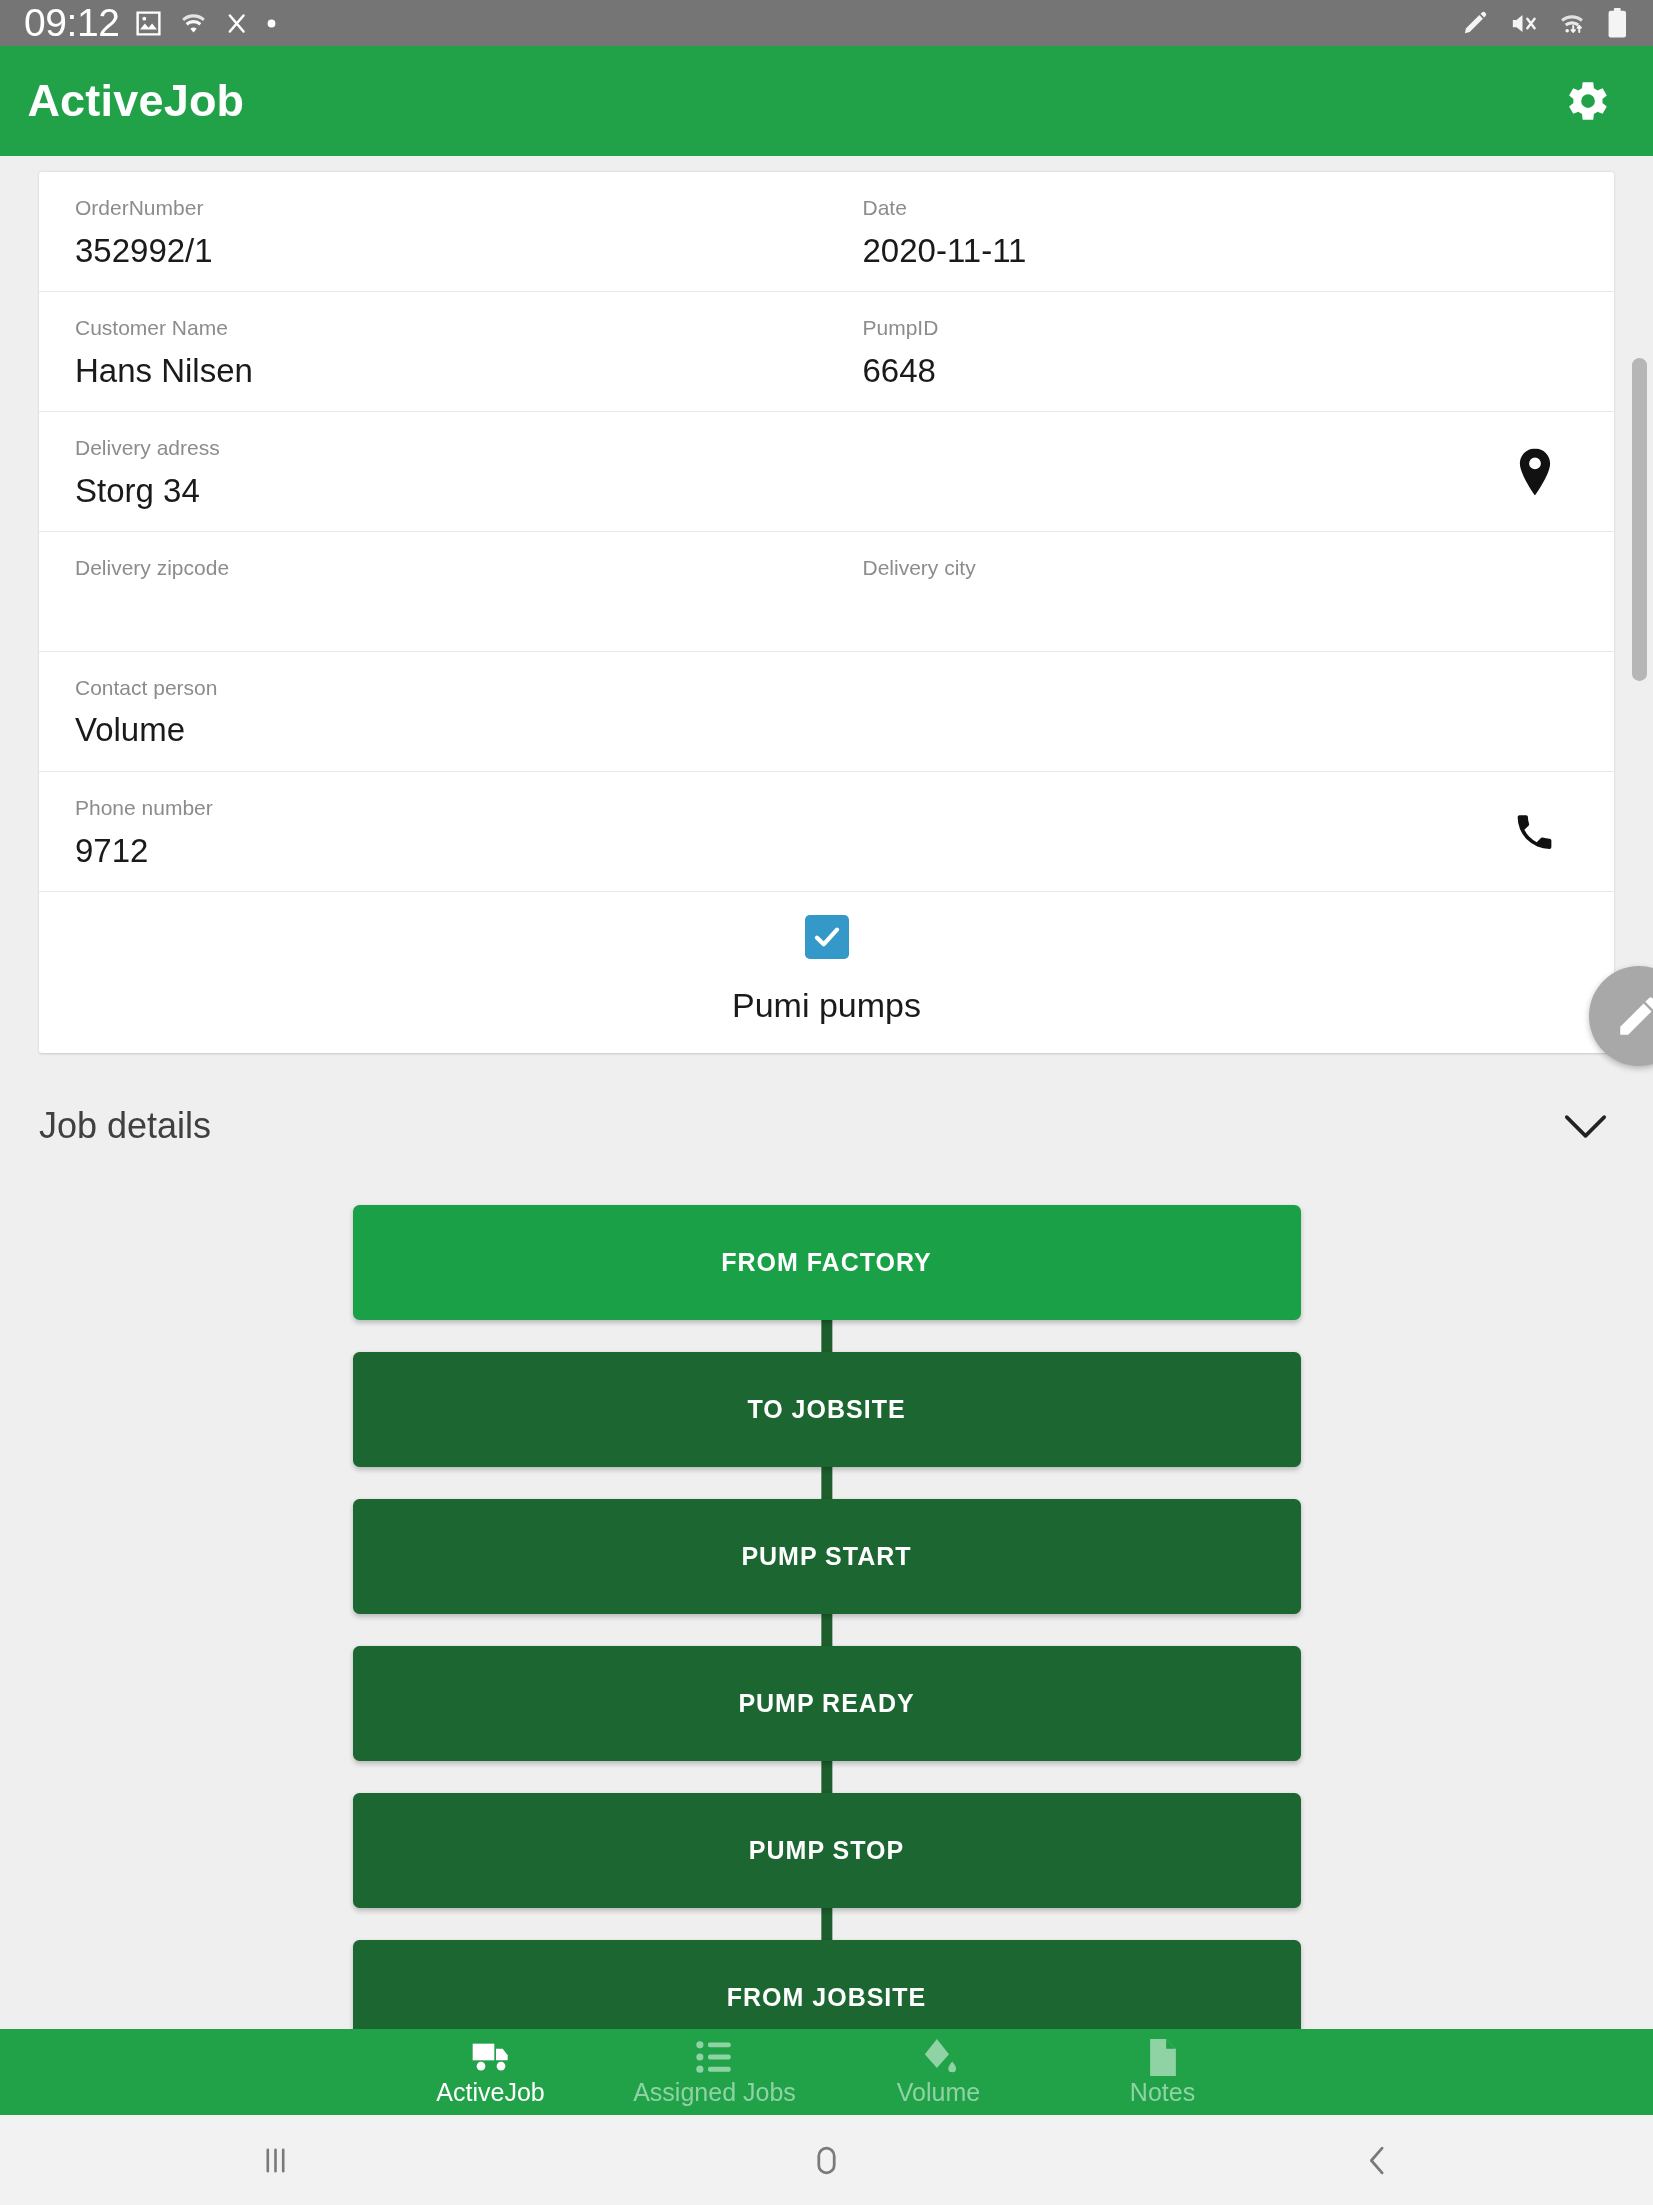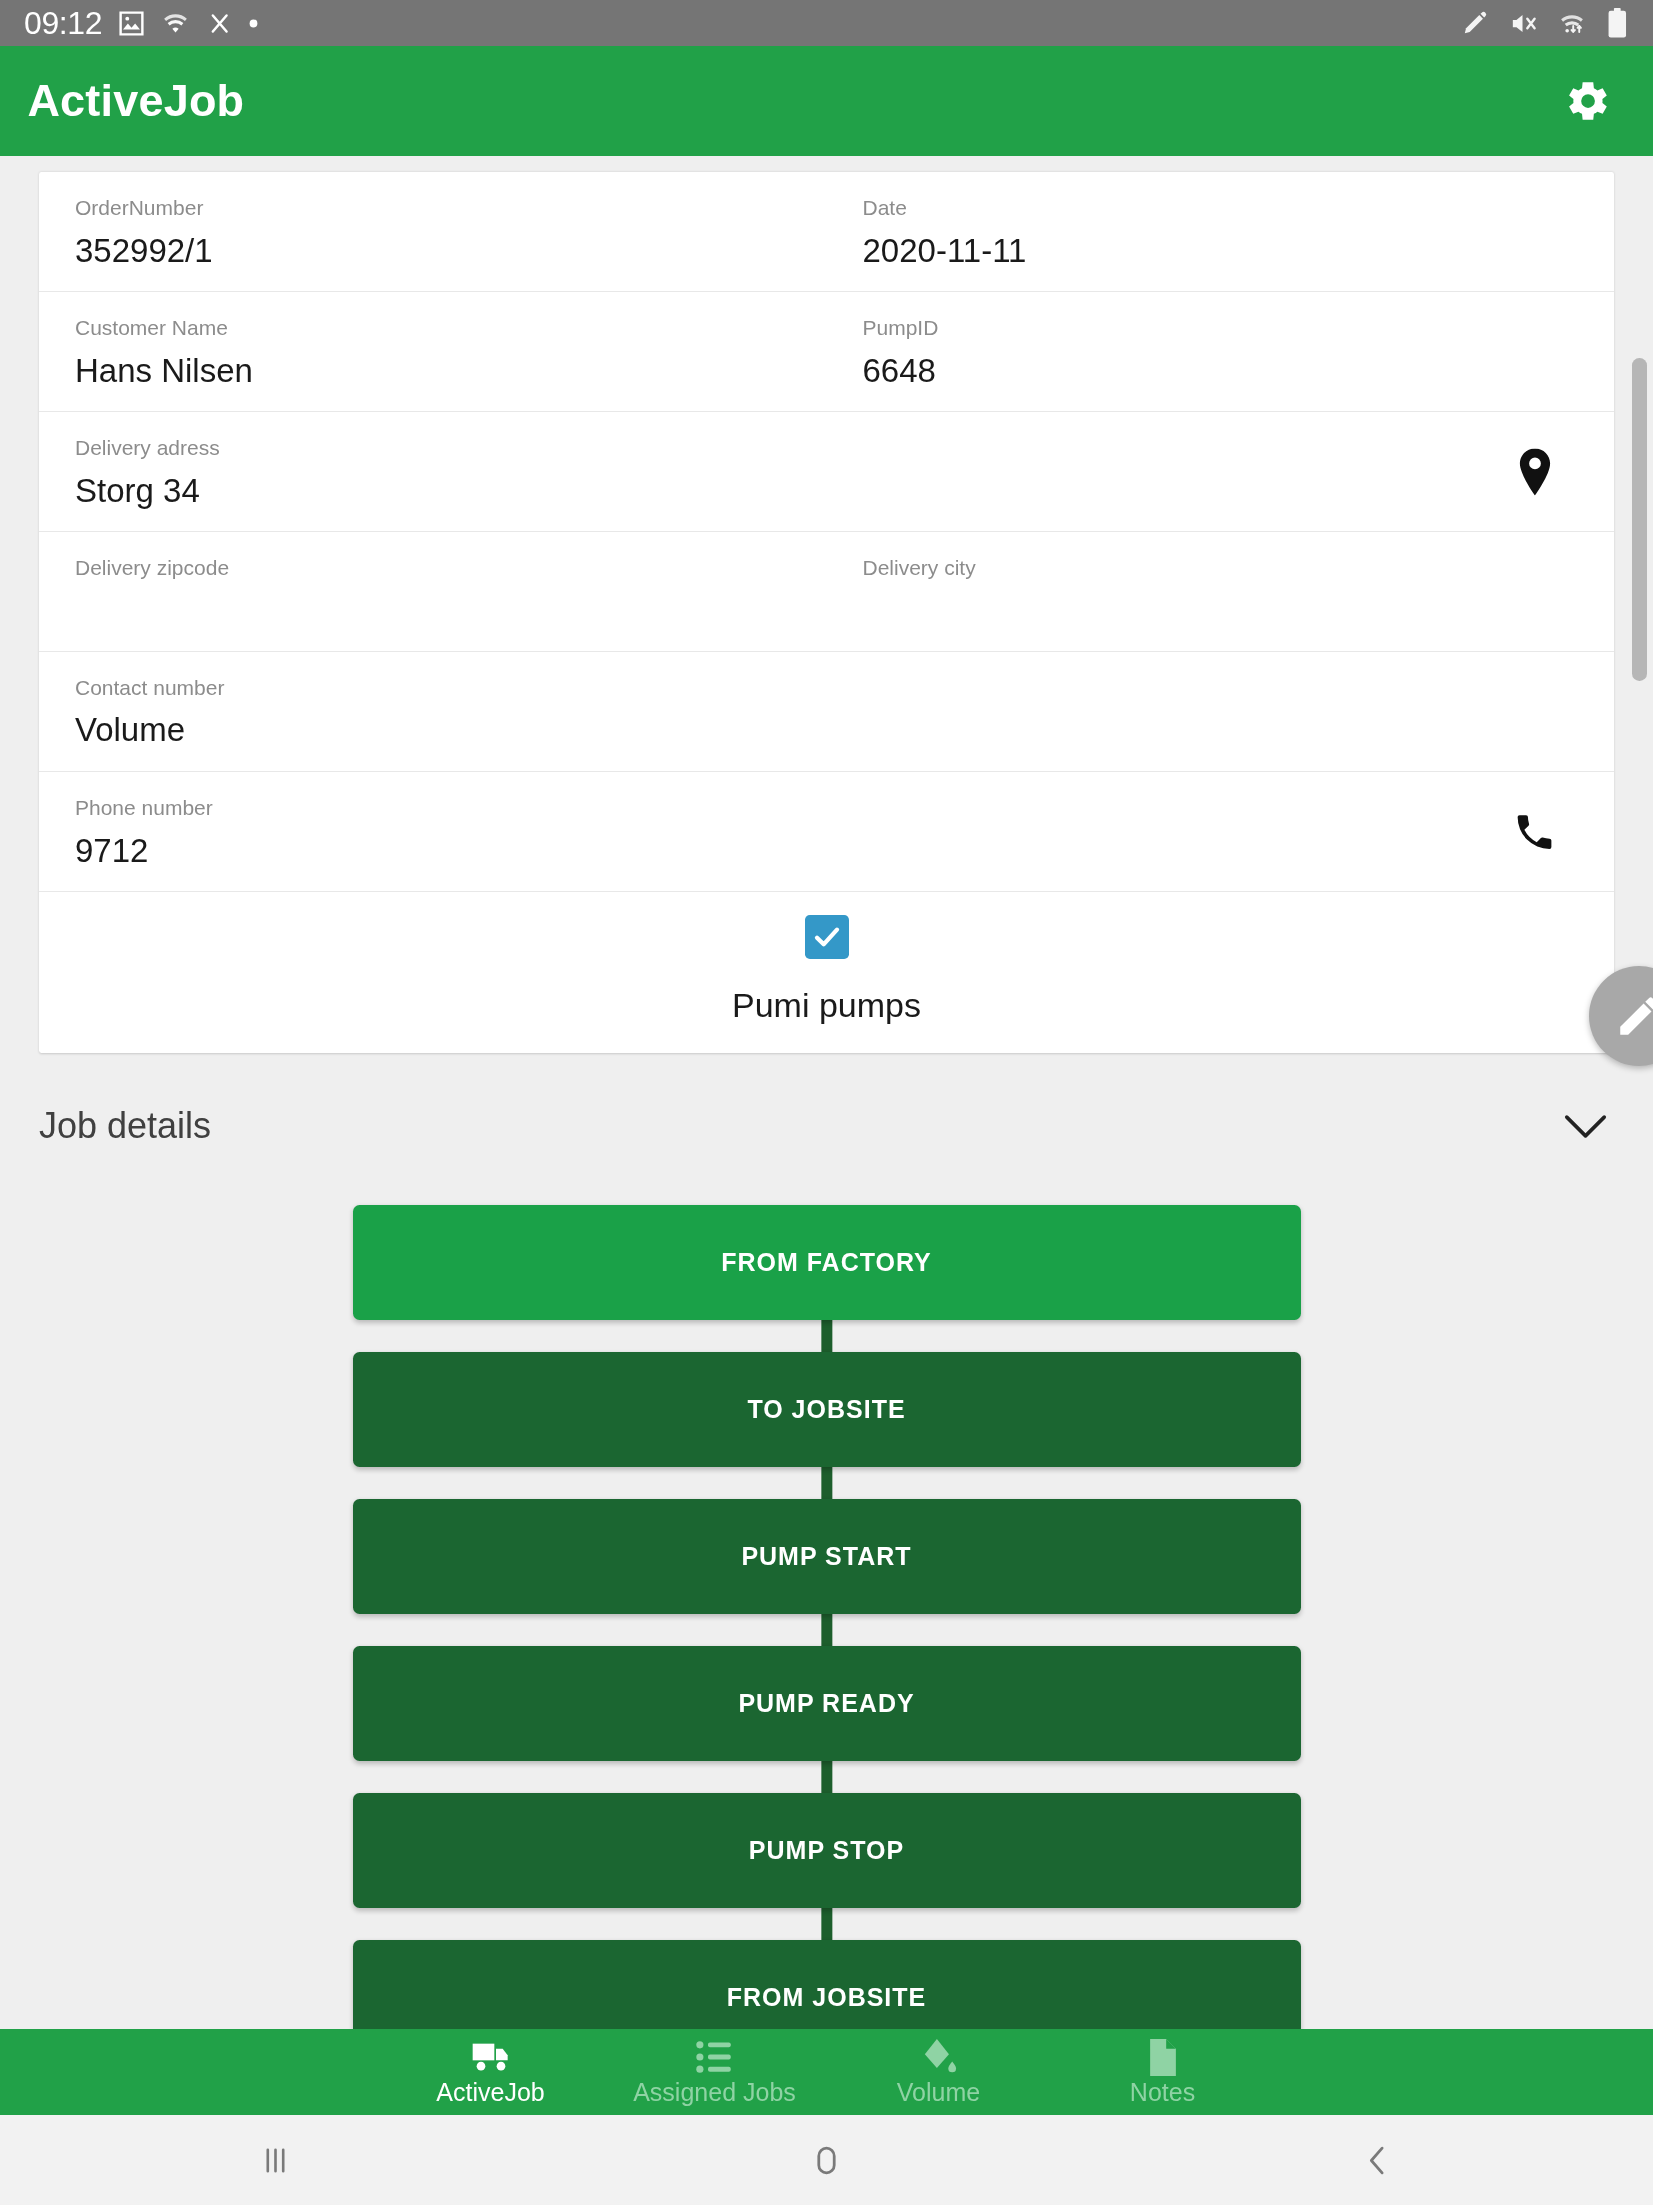--- a/index.html
+++ b/index.html
@@ -10,21 +10,21 @@
     overflow:hidden;
     position:relative;
   }
 
   
   .statusbar{
     height:46px; background:#757575; display:flex; align-items:center;
     padding:0 24px; color:#ffffff;
   }
   .sb-left{ display:flex; align-items:center; gap:14.5px; }
-  .sb-time{ font-size:32px; letter-spacing:-0.4px; }
+  .sb-time{ font-size:39px; letter-spacing:-0.4px; }
   .sb-right{ margin-left:auto; display:flex; align-items:center; gap:18px; opacity:.92; }
   .sb-ic{ display:block; }
 
   
   .appbar{
     height:110px; background:#21A148; display:flex; align-items:center;
     padding:0 27.4px; position:relative;
   }
   .appbar-title{ color:#fff; font-size:45px; font-weight:700; letter-spacing:0.2px; }
   .appbar-actions{ margin-left:auto; display:flex; align-items:center; }
@@ -222,21 +222,21 @@
         <div class="f-value"></div>
       </div>
       <div class="col half">
         <div class="f-label">Delivery city</div>
         <div class="f-value"></div>
       </div>
     </div>
 
     <div class="row">
       <div class="col">
-        <div class="f-label">Contact number</div>
+        <div class="f-label">Contact person</div>
         <div class="f-value"><span class="redacted">Volume</span></div>
       </div>
     </div>
 
     <div class="row">
       <div class="col">
         <div class="f-label">Phone number</div>
         <div class="f-value"><span class="redacted">9712</span></div>
       </div>
       <div class="row-action">

